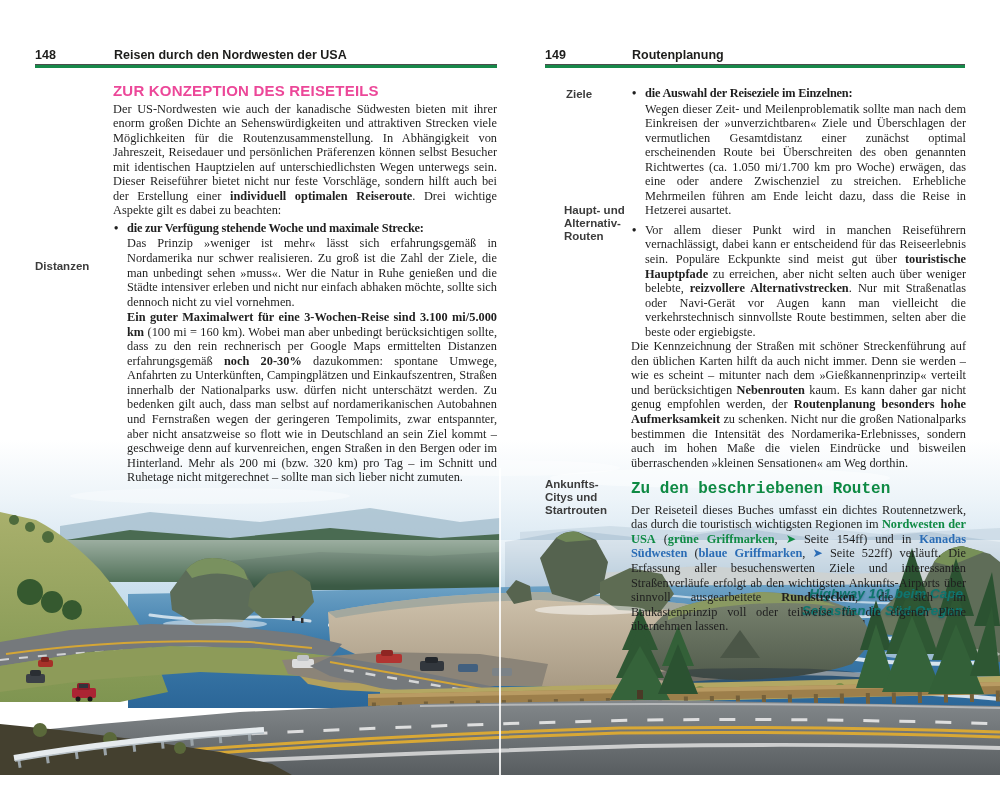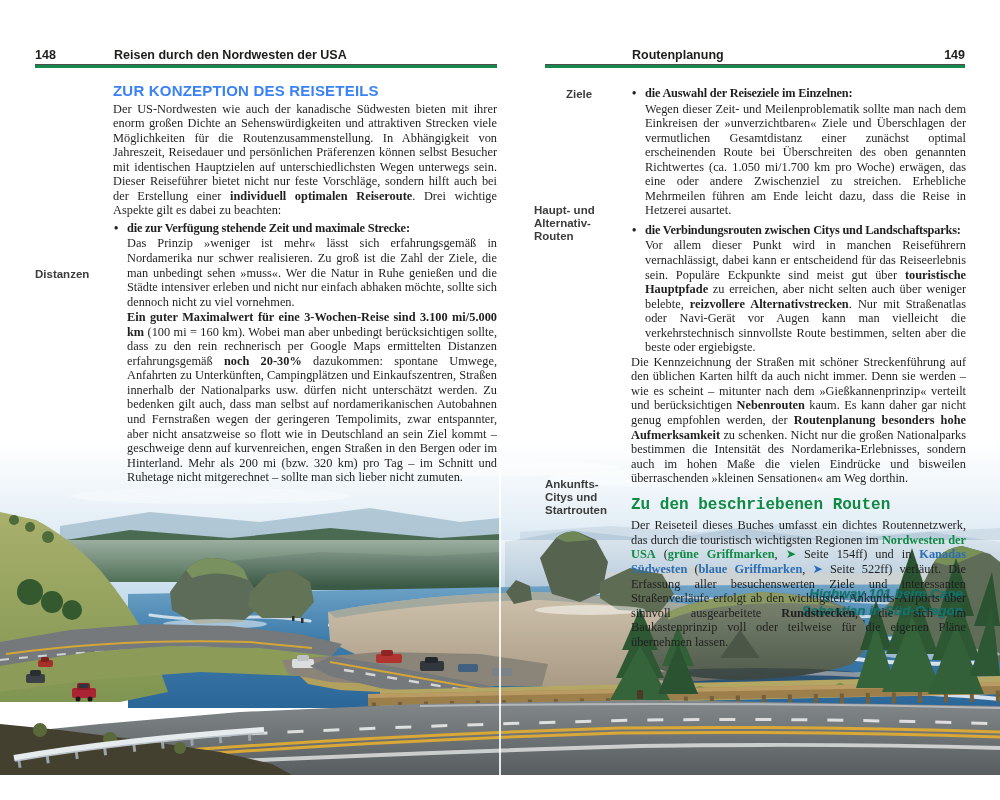--- a/index.html
+++ b/index.html
@@ -6,21 +6,21 @@
   #spread{position:relative;width:1000px;height:800px;background:#ffffff;overflow:hidden;
           font-family:"Liberation Serif","DejaVu Serif",serif;padding-left:12px;}
   
   .runhead{position:absolute;top:48px;height:16px;font-family:"Liberation Sans","DejaVu Sans",sans-serif;
            font-weight:bold;font-size:12.5px;color:#1d1d1b;}
   .rule{position:absolute;top:64px;height:4px;background:linear-gradient(#4d4d4d 0 30%,#17894a 30% 100%);}
   
   .col{position:absolute;z-index:2;font-size:12.35px;line-height:14.55px;color:#1f1f1f;text-align:justify;}
   .col p{margin:0;}
   .kicker{font-family:"Liberation Sans","DejaVu Sans",sans-serif;font-weight:bold;font-size:15px;
-          color:#3b82f6;letter-spacing:.2px;margin:0 0 3px 0;text-align:left;}
+          color:#ec4899;letter-spacing:.2px;margin:0 0 3px 0;text-align:left;}
   .title{font-family:"Liberation Sans","DejaVu Sans",sans-serif;font-weight:bold;font-size:18.5px;
          color:#0f8a44;margin:0 0 7px 0;text-align:left;}
   .sectitle{font-family:Liberation Mono, monospace;font-weight:bold;font-size:16px;
             color:#0f8a44;margin:12px 0 6px 0;text-align:left;}
   .bullet{position:relative;padding-left:14px;margin-top:5px;}
   .bullet::before{content:"\2022";position:absolute;left:1px;top:0;font-weight:bold;color:#1f1f1f;}
   .bhead{font-weight:bold;letter-spacing:-0.2px;}
   .bullet p{margin-top:1px;}
   .mt{margin-top:5px;}
   
@@ -38,50 +38,49 @@
 </head>
 <body>
 
 <div id="spread">
 
   <div class="runhead" style="left:35px;">148</div>
   <div class="runhead" style="left:114px;">Reisen durch den Nordwesten der USA</div>
   <div class="rule" style="left:35px;width:462px;"></div>
 
   <div class="runhead" style="left:632px;text-align:right;">Routenplanung</div>
-  <div class="runhead" style="left:545px;width:420px;text-align:right;">149</div>
+  <div class="runhead" style="left:545px;width:420px;text-align:left;">149</div>
   <div class="rule" style="left:545px;width:420px;"></div>
 
-  <div class="mlabel" style="left:35px;top:268px;">Distanzen</div>
+  <div class="mlabel" style="left:35px;top:260px;">Distanzen</div>
 
   <div class="col" style="left:113px;top:84px;width:384px;">
     <div class="kicker">ZUR KONZEPTION DES REISETEILS</div>
     <p><span>Der US-Nordwesten wie auch der kanadische Südwesten bieten mit ihrer enorm großen Dichte an Sehenswürdigkeiten und attraktiven Strecken viele Möglichkeiten für die Routenzusammenstellung. In Abhängigkeit von Jahreszeit, Reisedauer und persönlichen Präferenzen können selbst Besucher mit identischen Hauptzielen auf unterschiedlichsten Wegen unterwegs sein. Dieser Reiseführer bietet nicht nur feste Vorschläge, sondern hilft auch bei der Erstellung einer </span><span style="font-weight: bold;">individuell optimalen Reiseroute</span><span>. Drei wichtige Aspekte gilt es dabei zu beachten:</span></p>
     <div class="bullet" style="margin-top:3px;">
-      <span class="bhead">die zur Verfügung stehende Zeit und maximale Strecke:</span>
+      <span class="bhead">die zur Verfügung stehende Woche und maximale Strecke:</span>
       <p>Das Prinzip »weniger ist mehr« lässt sich erfahrungsgemäß in Nordamerika nur schwer realisieren. Zu groß ist die Zahl der Ziele, die man unbedingt sehen »muss«. Wer die Natur in Ruhe genießen und die Städte intensiver erleben und nicht nur einfach abhaken möchte, sollte sich dennoch nicht zu viel vornehmen.</p>
       <p class="mt"><span style="font-weight: bold;">Ein guter Maximalwert für eine 3-Wochen-Reise sind 3.100 mi/5.000 km</span><span> (100 mi = 160 km). Wobei man aber unbedingt berücksichtigen sollte, dass zu den rein rechnerisch per Google Maps ermittelten Distanzen erfahrungsgemäß </span><span style="font-weight: bold;">noch 20-30%</span><span> dazukommen: spontane Umwege, Anfahrten zu Unterkünften, Campingplätzen und Einkaufszentren, Straßen innerhalb der Nationalparks usw. dürfen nicht unterschätzt werden. Zu bedenken gilt auch, dass man selbst auf nordamerikanischen Autobahnen und Fernstraßen wegen der geringeren Tempolimits, zwar entspannter, aber nicht ansatzweise so flott wie in Deutschland an sein Ziel kommt – geschweige denn auf kurvenreichen, engen Straßen in den Bergen oder im Hinterland. Mehr als 200 mi (bzw. 320 km) pro Tag – im Schnitt und Ruhetage nicht mitgerechnet – sollte man sich lieber nicht zumuten.</span></p>
     </div>
   </div>
 
   <div class="mlabel" style="left:566px;top:88px;">Ziele</div>
-  <div class="mlabel" style="left:534px;top:204px;">Haupt- und
+  <div class="mlabel" style="left:564px;top:204px;">Haupt- und
 Alternativ-
 Routen</div>
   <div class="mlabel" style="left:545px;top:478px;">Ankunfts-
 Citys und
 Startrouten</div>
 
   <div class="col" style="left:631px;top:86px;width:335px;">
     <div class="bullet" style="margin-top:0;">
       <span class="bhead">die Auswahl der Reiseziele im Einzelnen:</span>
       <p>Wegen dieser Zeit- und Meilenproblematik sollte man nach dem Einkreisen der »unverzichtbaren« Ziele und Überschlagen der vermutlichen Gesamtdistanz einer zunächst optimal erscheinenden Route bei Überschreiten des oben genannten Richtwertes (ca. 1.050 mi/1.700 km pro Woche) erwägen, das eine oder andere Zwischenziel zu streichen. Erhebliche Mehrmeilen führen am Ende leicht dazu, dass die Reise in Hetzerei ausartet.</p>
     </div>
     <div class="bullet">
-      <span class="bhead">die Verbindungsrouten zwischen Citys und Landschaftsparks:</span>
       <p><span>Vor allem dieser Punkt wird in manchen Reiseführern vernachlässigt, dabei kann er entscheidend für das Reiseerlebnis sein. Populäre Eckpunkte sind meist gut über </span><span style="font-weight: bold;">touristische Hauptpfade</span><span> zu erreichen, aber nicht selten auch über weniger belebte, </span><span style="font-weight: bold;">reizvollere Alternativstrecken</span><span>. Nur mit Straßenatlas oder Navi-Gerät vor Augen kann man vielleicht die verkehrstechnisch sinnvollste Route bestimmen, selten aber die beste oder ergiebigste.</span></p>
     </div>
     <p class="mt"><span>Die Kennzeichnung der Straßen mit schöner Streckenführung auf den üblichen Karten hilft da auch nicht immer. Denn sie werden – wie es scheint – mitunter nach dem »Gießkannenprinzip« verteilt und berücksichtigen </span><span style="font-weight: bold;">Nebenrouten</span><span> kaum. Es kann daher gar nicht genug empfohlen werden, der </span><span style="font-weight: bold;">Routenplanung besonders hohe Aufmerksamkeit</span><span> zu schenken. Nicht nur die großen Nationalparks bestimmen die Intensität des Nordamerika-Erlebnisses, sondern auch im hohen Maße die vielen Eindrücke und bisweilen überraschenden »kleinen Sensationen« am Weg dorthin.</span></p>
     <div class="sectitle">Zu den beschriebenen Routen</div>
     <p><span>Der Reiseteil dieses Buches umfasst ein dichtes Routennetzwerk, das durch die touristisch wichtigsten Regionen im </span><span style="font-weight: bold; color: rgb(15, 138, 68);">Nordwesten der USA</span><span> (</span><span style="font-weight: bold; color: rgb(15, 138, 68);">grüne Griffmarken</span><span>, </span><span style="color: rgb(15, 138, 68);">➤</span><span> Seite 154ff) und in </span><span style="font-weight: bold; color: rgb(42, 108, 181);">Kanadas Südwesten</span><span> (</span><span style="font-weight: bold; color: rgb(42, 108, 181);">blaue Griffmarken</span><span>, </span><span style="color: rgb(42, 108, 181);">➤</span><span> Seite 522ff) verläuft. Die Erfassung aller besuchenswerten Ziele und interessanten Straßenverläufe erfolgt ab den wichtigsten Ankunfts-Airports über sinnvoll ausgearbeitete </span><span style="font-weight: bold;">Rundstrecken</span><span>, die sich im Baukastenprinzip voll oder teilweise für die eigenen Pläne übernehmen lassen.</span></p>
   </div>
 
   <div id="photo">
     <svg width="1000" height="335" viewBox="0 0 1000 335" preserveAspectRatio="none">
       <defs>

